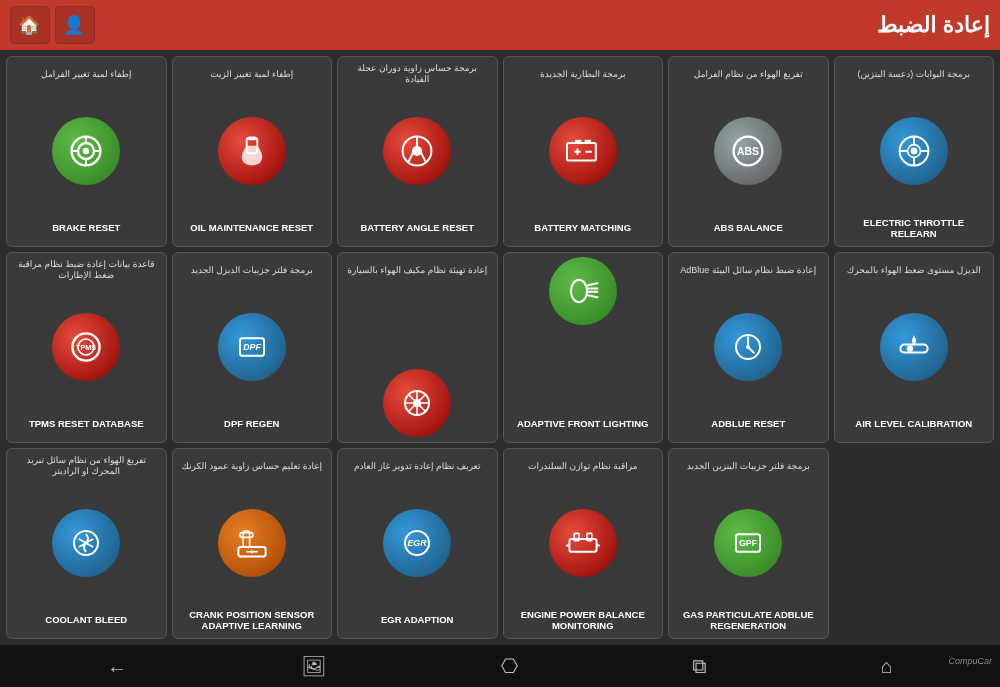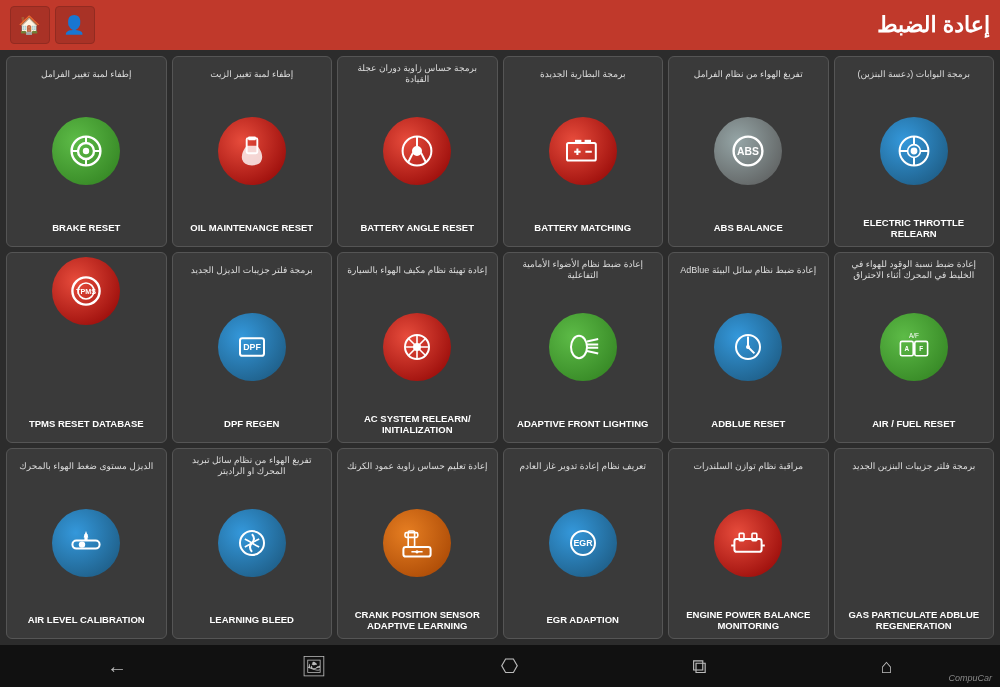--- a/index.html
+++ b/index.html
@@ -93,21 +93,21 @@
       height: 68px;
       border-radius: 50%;
       display: flex;
       align-items: center;
       justify-content: center;
       flex-shrink: 0;
     }
 
     .icon-green { background: radial-gradient(circle at 35% 35%, #5dbb47, #2e7d1e); }
     .icon-red { background: radial-gradient(circle at 35% 35%, #e74c3c, #8b0000); }
-    .icon-blue { background: radial-gradient(circle at 35% 35%, #3498db, #1a5276); }
+    .icon-blue { background: radial-gradient(circle at 35% 35%, #3498db, #1a5276); font-style: italic; }
     .icon-orange { background: radial-gradient(circle at 35% 35%, #e67e22, #a04000); }
     .icon-gray { background: radial-gradient(circle at 35% 35%, #95a5a6, #555); }
 
     .card-label {
       color: white;
       font-size: 9.5px;
       font-weight: bold;
       text-align: center;
       line-height: 1.2;
       min-height: 26px;
@@ -220,20 +220,21 @@
     <line x1="25" y1="7" x2="25" y2="17"></line>
     <line x1="25" y1="33" x2="25" y2="43"></line>
     <line x1="7" y1="25" x2="17" y2="25"></line>
     <line x1="33" y1="25" x2="43" y2="25"></line>
     <circle cx="25" cy="25" r="3" fill="white"></circle>
   </svg>
         </div>
         <div class="card-label">ELECTRIC THROTTLE RELEARN</div>
       </div>
       <div class="card">
+        <div class="card-arabic">قاعدة بيانات إعادة ضبط نظام مراقبة ضغط الإطارات</div>
         <div class="card-icon icon-red">
           <svg viewBox="0 0 50 50" fill="white" width="40" height="40">
     <circle cx="25" cy="25" r="17" fill="none" stroke="white" stroke-width="3"></circle>
     <circle cx="25" cy="25" r="10" fill="none" stroke="white" stroke-width="2"></circle>
     <text x="25" y="29" text-anchor="middle" fill="white" font-size="9" font-weight="bold" font-family="Arial">TPMS</text>
   </svg>
         </div>
         <div class="card-label">TPMS RESET DATABASE</div>
       </div>
       <div class="card">
@@ -248,24 +249,22 @@
       </div>
       <div class="card">
         <div class="card-arabic">إعادة تهيئة نظام مكيف الهواء بالسيارة</div>
         <div class="card-icon icon-red">
           <svg viewBox="0 0 50 50" fill="none" stroke="white" stroke-width="2.5" width="40" height="40">
     <circle cx="25" cy="25" r="15"></circle>
     <path d="M25 10 L25 40 M10 25 L40 25 M14 14 L36 36 M36 14 L14 36" stroke="white" stroke-width="2"></path>
     <circle cx="25" cy="25" r="5" fill="white" stroke="none"></circle>
   </svg>
         </div>
-        <div class="card-label">AC SYSTEM RELEARN/ INITIALIZATION</div>
-      </div>
-      <div class="card">
-        <div class="card-arabic">إعادة ضبط نظام الأضواء الأمامية التفاعلية</div>
+      </div>
+      <div class="card">
         <div class="card-icon icon-green">
           <svg viewBox="0 0 50 50" fill="white" width="40" height="40">
     <ellipse cx="20" cy="25" rx="10" ry="14" fill="none" stroke="white" stroke-width="2.5"></ellipse>
     <line x1="30" y1="18" x2="44" y2="15" stroke="white" stroke-width="2.5"></line>
     <line x1="30" y1="22" x2="44" y2="22" stroke="white" stroke-width="2.5"></line>
     <line x1="30" y1="26" x2="44" y2="26" stroke="white" stroke-width="2.5"></line>
     <line x1="30" y1="30" x2="44" y2="33" stroke="white" stroke-width="2.5"></line>
   </svg>
         </div>
         <div class="card-label">ADAPTIVE FRONT LIGHTING</div>
@@ -275,34 +274,20 @@
         <div class="card-icon icon-blue">
           <svg viewBox="0 0 50 50" fill="white" width="40" height="40">
     <circle cx="25" cy="25" r="15" fill="none" stroke="white" stroke-width="2.5"></circle>
     <path d="M25 12 L25 25 L33 33" stroke="white" stroke-width="2.5" fill="none"></path>
     <circle cx="25" cy="25" r="2.5" fill="white"></circle>
   </svg>
         </div>
         <div class="card-label">ADBLUE RESET</div>
       </div>
       <div class="card">
-        <div class="card-arabic">إعادة ضبط نسبة الوقود للهواء في الخليط في المحرك أثناء الاحتراق</div>
-        <div class="card-icon icon-green">
-          <svg viewBox="0 0 50 50" fill="white" width="40" height="40">
-    <rect x="8" y="18" width="16" height="18" rx="2" fill="none" stroke="white" stroke-width="2"></rect>
-    <rect x="26" y="18" width="16" height="18" rx="2" fill="none" stroke="white" stroke-width="2"></rect>
-    <text x="16" y="30" text-anchor="middle" fill="white" font-size="8" font-weight="bold" font-family="Arial">A</text>
-    <text x="34" y="30" text-anchor="middle" fill="white" font-size="8" font-weight="bold" font-family="Arial">F</text>
-    <line x1="24" y1="27" x2="26" y2="27" stroke="white" stroke-width="2"></line>
-    <text x="25" y="14" text-anchor="middle" fill="white" font-size="8" font-family="Arial">A/F</text>
-  </svg>
-        </div>
-        <div class="card-label">AIR / FUEL RESET</div>
-      </div>
-      <div class="card">
         <div class="card-arabic">الديزل مستوى ضغط الهواء بالمحرك</div>
         <div class="card-icon icon-blue">
           <svg viewBox="0 0 50 50" fill="white" width="40" height="40">
     <rect x="8" y="22" width="34" height="10" rx="5" fill="none" stroke="white" stroke-width="2.5"></rect>
     <circle cx="20" cy="27" r="4" fill="white"></circle>
     <path d="M25 10 L22 18 L28 18 Z" fill="white"></path>
     <rect x="23" y="14" width="4" height="8" fill="white"></rect>
   </svg>
         </div>
         <div class="card-label">AIR LEVEL CALIBRATION</div>
@@ -310,21 +295,21 @@
       <div class="card">
         <div class="card-arabic">تفريغ الهواء من نظام سائل تبريد المحرك او الراديتر</div>
         <div class="card-icon icon-blue">
           <svg viewBox="0 0 50 50" fill="none" stroke="white" stroke-width="2.5" width="40" height="40">
     <circle cx="25" cy="25" r="15"></circle>
     <path d="M25 14 Q30 20 25 25 Q20 30 25 36" stroke="white" stroke-width="2.5" fill="none"></path>
     <path d="M16 20 Q22 23 25 25 Q28 27 34 30" stroke="white" stroke-width="2" fill="none"></path>
     <path d="M16 30 Q22 27 25 25 Q28 23 34 20" stroke="white" stroke-width="2" fill="none"></path>
   </svg>
         </div>
-        <div class="card-label">LEARNING BLEED</div>
+        <div class="card-label">COOLANT BLEED</div>
       </div>
       <div class="card">
         <div class="card-arabic">إعادة تعليم حساس زاوية عمود الكرنك</div>
         <div class="card-icon icon-orange">
           <svg viewBox="0 0 50 50" fill="white" width="40" height="40">
     <rect x="14" y="10" width="8" height="20" rx="2" fill="none" stroke="white" stroke-width="2"></rect>
     <rect x="10" y="12" width="16" height="6" rx="2" fill="none" stroke="white" stroke-width="2"></rect>
     <rect x="8" y="30" width="34" height="12" rx="3" fill="none" stroke="white" stroke-width="2.5"></rect>
     <line x1="18" y1="36" x2="32" y2="36" stroke="white" stroke-width="2"></line>
     <circle cx="25" cy="36" r="2" fill="white"></circle>
@@ -350,29 +335,35 @@
     <rect x="14" y="13" width="6" height="9" rx="1" fill="none" stroke="white" stroke-width="2"></rect>
     <rect x="30" y="13" width="6" height="9" rx="1" fill="none" stroke="white" stroke-width="2"></rect>
     <line x1="8" y1="28" x2="4" y2="28" stroke="white" stroke-width="2.5"></line>
     <line x1="42" y1="28" x2="46" y2="28" stroke="white" stroke-width="2.5"></line>
   </svg>
         </div>
         <div class="card-label">ENGINE POWER BALANCE MONITORING</div>
       </div>
       <div class="card">
         <div class="card-arabic">برمجة فلتر جزيبات البنزين الجديد</div>
+        <div class="card-icon icon-green">
+          <svg viewBox="0 0 50 50" fill="white" width="40" height="40">
+    <rect x="10" y="14" width="30" height="22" rx="3" fill="none" stroke="white" stroke-width="2.5"></rect>
+    <text x="25" y="29" text-anchor="middle" fill="white" font-size="11" font-weight="bold" font-family="Arial">GPF</text>
+  </svg>
+        </div>
         <div class="card-label">GAS PARTICULATE ADBLUE REGENERATION</div>
       </div>
     </div>
 </div>
 
 <div class="bottom-bar-wrapper" style="position:relative;">
   <div class="bottom-bar">
     <span class="bottom-icon">←</span>
     <span class="bottom-icon">🖼</span>
     <span class="bottom-icon">⎔</span>
     <span class="bottom-icon">⧉</span>
     <span class="bottom-icon">⌂</span>
   </div>
-  <div style="position:absolute; bottom:4px; right:8px; color:#888; font-size:9px; font-style:italic;margin-top:47px;">
+  <div style="position:absolute; bottom:21px; right:8px; color:#888; font-size:9px; font-style:italic;margin-top:47px;">
     <span>CompuCar</span>
   </div>
 </div>
 
 </body></html>

